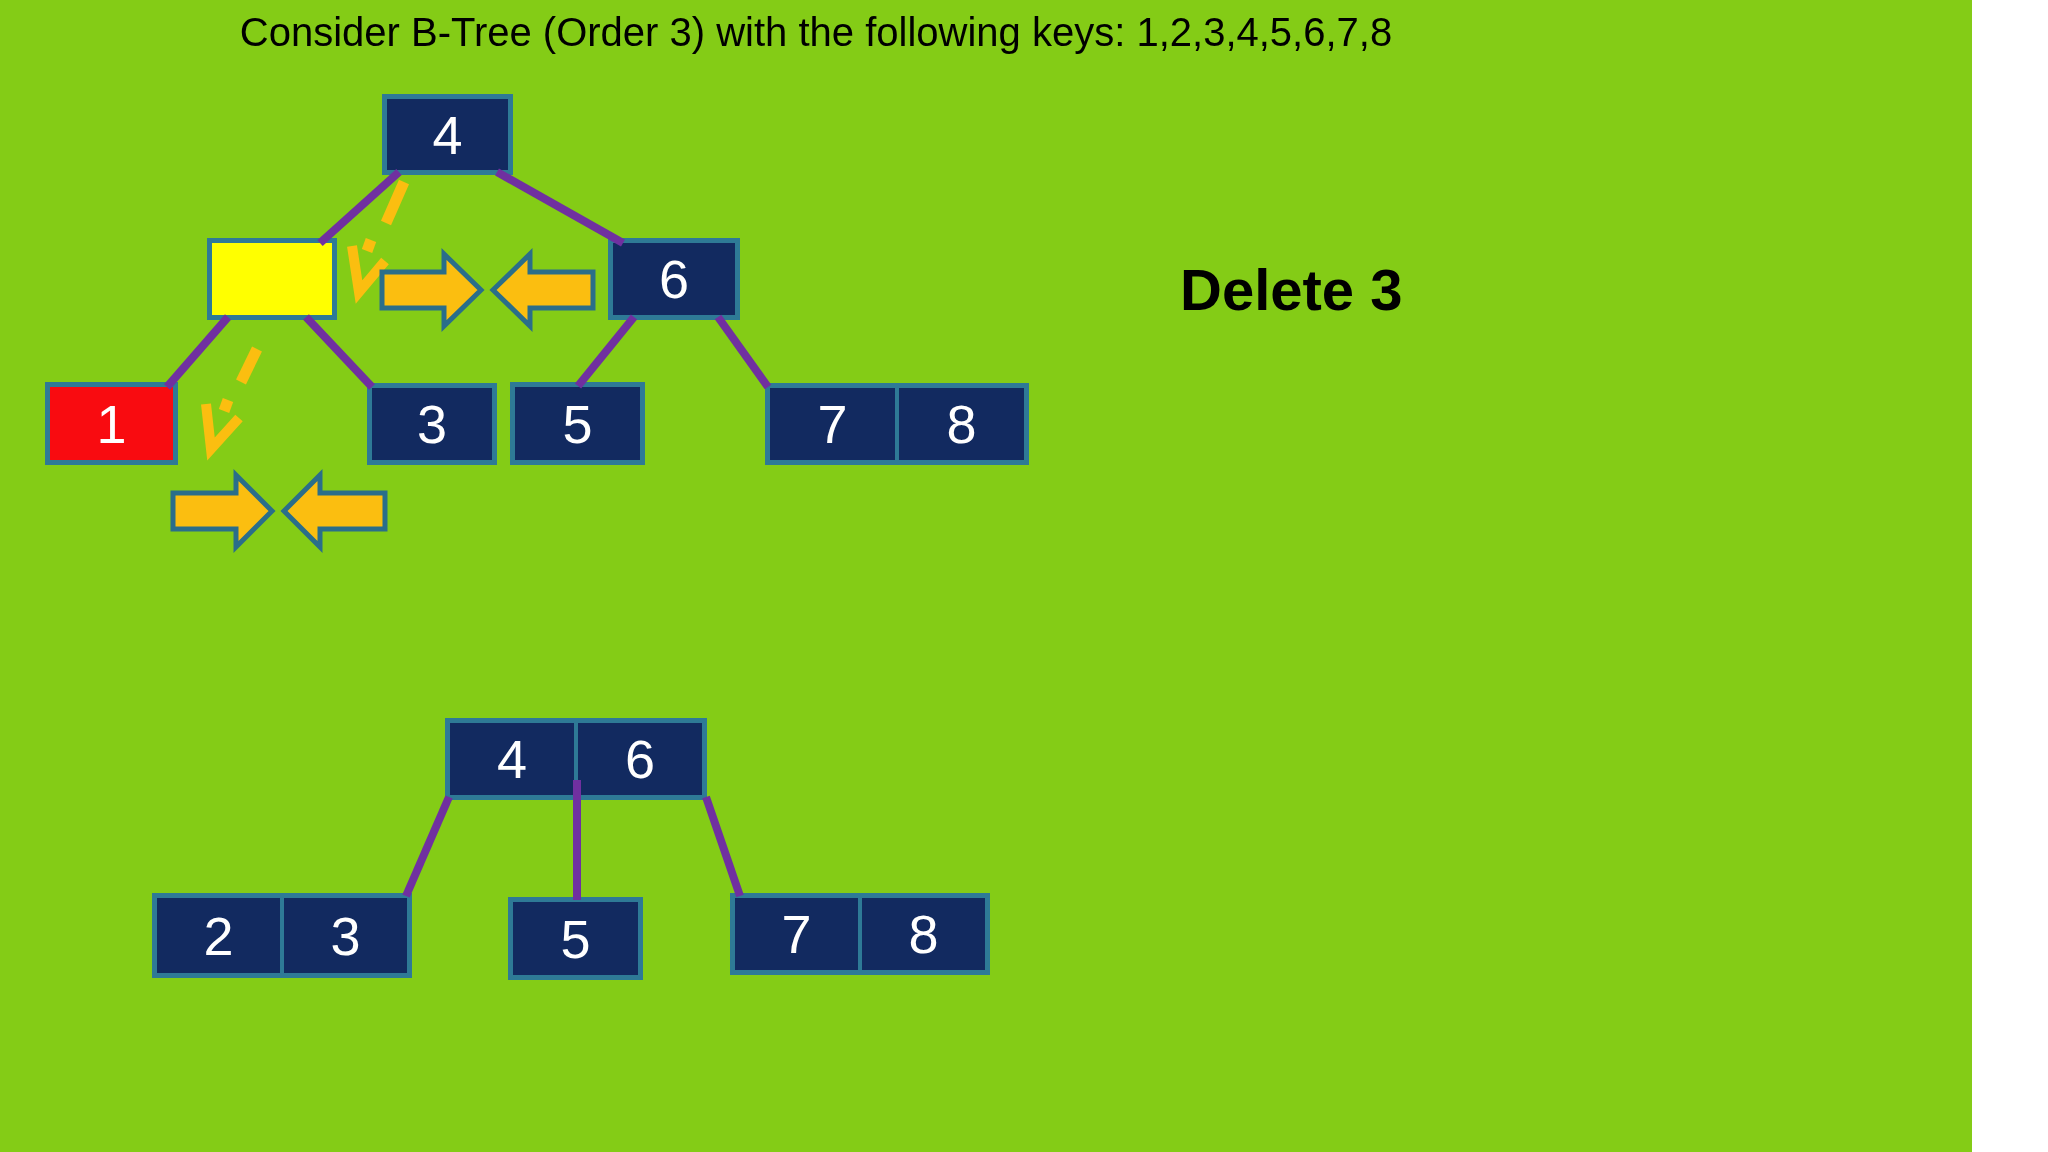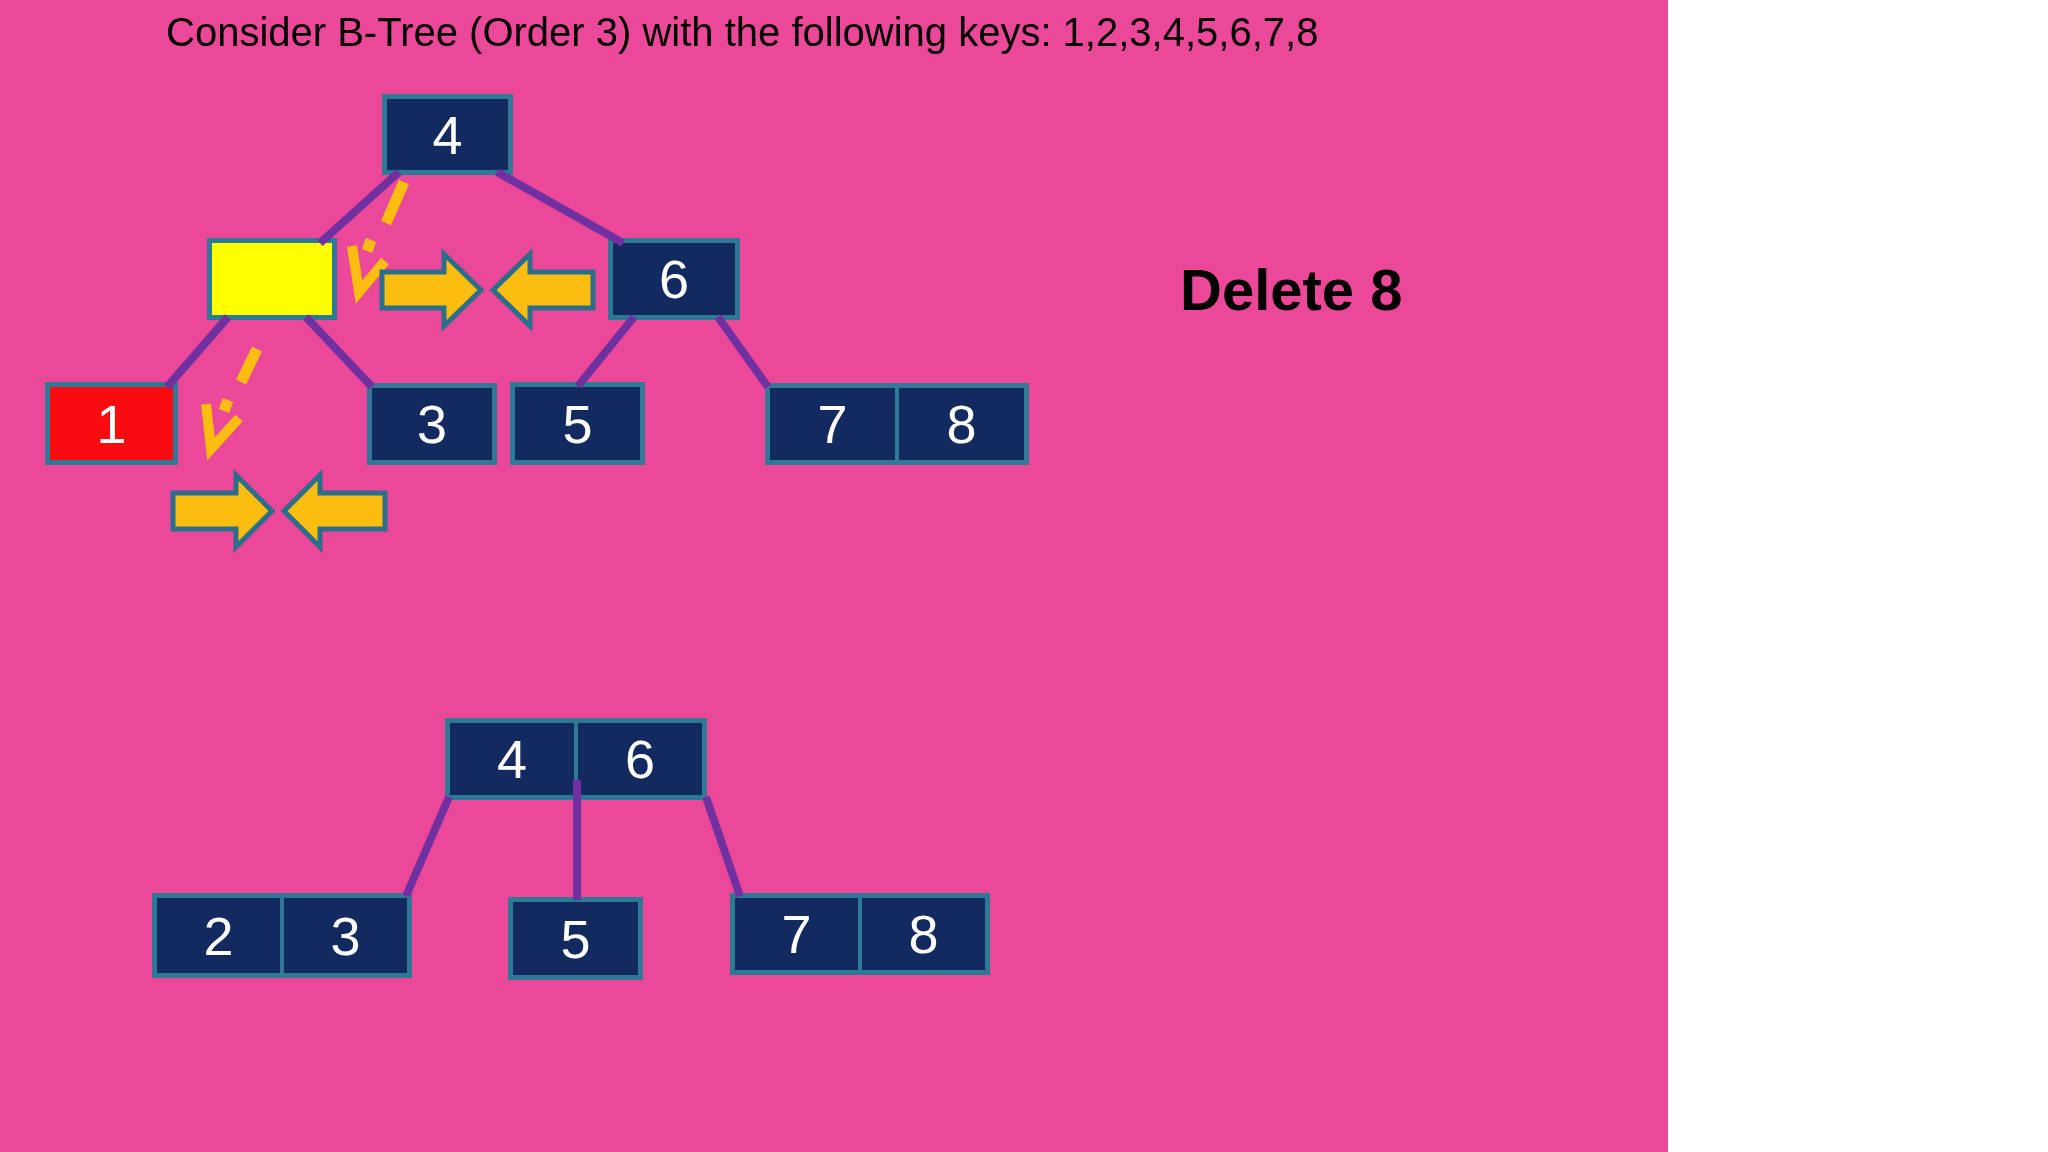--- a/index.html
+++ b/index.html
@@ -1,18 +1,19 @@
 <!DOCTYPE html>
 <html style="--node-fill: #122A60; --node-border: #2E7A96; --edge: #7030A0; --arrow-fill: #FBBE10; --arrow-border: #2A6E8A; --highlight-empty: #FFFF00; --highlight-delete: #F90B10;"><head>
 <meta charset="utf-8">
 <style>
   html,body{margin:0;padding:0;background:#ffffff;}
   #canvas{
-    position:relative;width:1668px;height:1152px;background:#ec4899;overflow:hidden;
+    position:relative;width:1972px;height:1152px;background:#84cc16;overflow:hidden;
     font-family:"Liberation Sans", sans-serif;
+    text-align:center;
   }
   .title{
     position:absolute;left:166px;top:10px;width:1300px;
     font-size:40px;color:#000;white-space:nowrap;
   }
   .annotation{
     position:absolute;left:1180px;top:256px;
     font-size:58px;font-weight:bold;color:#000;white-space:nowrap;
   }
   .node{
@@ -32,21 +33,21 @@
   .block-arrow{fill:var(--arrow-fill,#FBBE10);stroke:var(--arrow-border,#2A6E8A);stroke-width:5;stroke-linejoin:miter;}
   .dash-seg{stroke:var(--arrow-fill,#FBBE10);stroke-width:11;stroke-linecap:butt;fill:none;}
   .chevron{stroke:var(--arrow-fill,#FBBE10);stroke-width:10;stroke-linecap:butt;fill:none;}
 </style>
 </head>
 <body>
 
 <div id="canvas">
 
   <div class="title">Consider B-Tree (Order 3) with the following keys: 1,2,3,4,5,6,7,8</div>
-  <div class="annotation">Delete 8</div>
+  <div class="annotation">Delete 3</div>
 
   <div class="node" style="left:382px;top:94px;width:131px;height:81px">
     <span class="cell">4</span>
   </div>
 
   <div class="node hl-yellow" style="left:207px;top:238px;width:130px;height:82px">
     <span class="cell"></span>
   </div>
 
   <div class="node" style="left:608px;top:238px;width:132px;height:82px">

